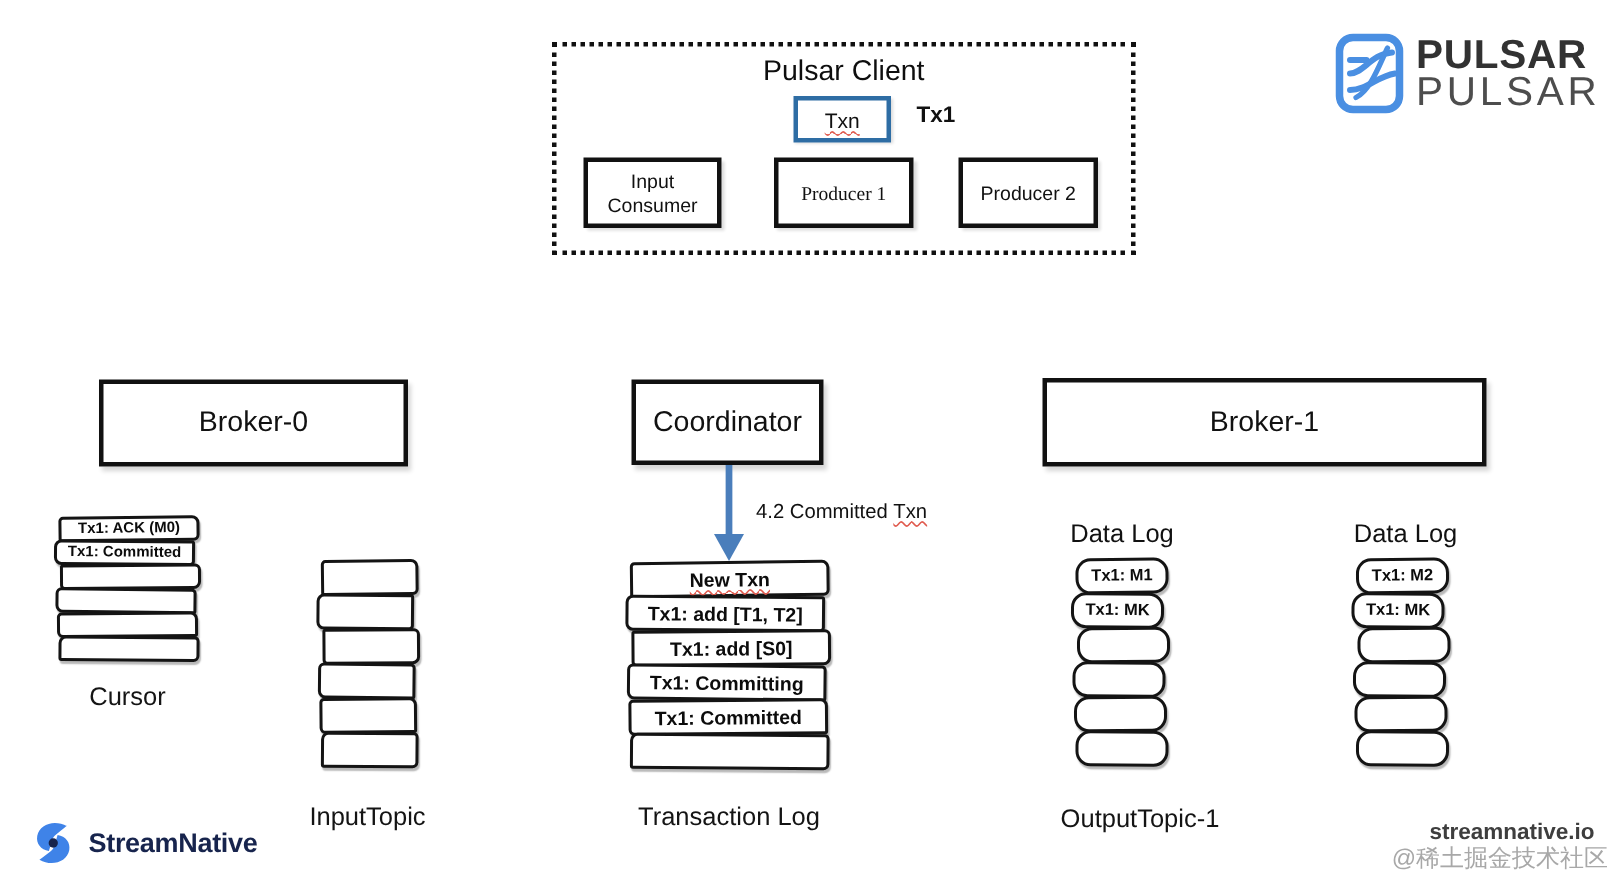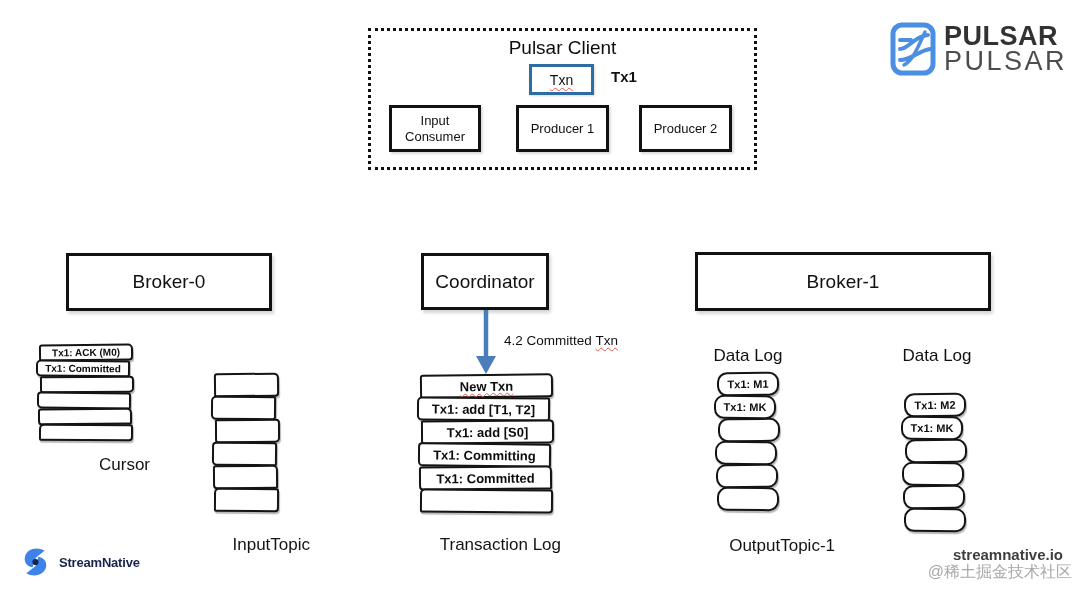--- a/index.html
+++ b/index.html
@@ -16,21 +16,21 @@
            display:flex;align-items:center;justify-content:center;
            font-size:14px;box-shadow:1px 1px 2px rgba(0,0,0,.15);}
   .wavy{text-decoration-line:underline;text-decoration-style:wavy;
         text-decoration-color:var(--wavy_red);text-decoration-thickness:1px;
         text-underline-offset:2px;}
   .tx1{position:absolute;left:240px;top:37px;font-size:15px;font-weight:bold;}
   .comp{position:absolute;top:74px;height:41px;border:3px solid #111;background:#fff;
         display:flex;align-items:center;justify-content:center;text-align:center;
         font-size:13px;line-height:1.2;box-shadow:2px 2px 2px rgba(0,0,0,.14);}
   .comp-0{left:18px;width:86px;}
-  .comp-1{left:145px;width:87px;}
+  .comp-1{left:145px;width:87px;font-family:Liberation Serif, serif;}
   .comp-2{left:268px;width:87px;}
 
   
   .summit{position:absolute;left:889px;top:21px;display:flex;gap:7px;align-items:center;}
   .summit-text{display:flex;flex-direction:column;}
   .summit-l1{font-size:27px;font-weight:bold;color:#323232;line-height:25px;letter-spacing:.5px;}
   .summit-l2{font-size:27px;color:#4d4d4d;line-height:25px;letter-spacing:2.5px;}
 
   
   .node{position:absolute;border:3px solid #111;background:#fff;
@@ -62,35 +62,35 @@
   .stack-cursor .cell{height:17px;font-size:10px;}
   .stack-input{left:213px;top:373px;width:65px;}
   .stack-input .cell{height:24px;}
   .stack-txlog{left:419px;top:374px;width:133px;}
   .stack-txlog .cell{height:24px;font-size:13px;}
   .stack-txlog .cell:first-child{text-decoration-line:underline;text-decoration-style:wavy;
         text-decoration-color:var(--wavy_red);text-decoration-thickness:1px;text-underline-offset:2px;}
   .stack-out{width:62px;top:372px;}
   .stack-out .cell{height:24px;font-size:11px;border-radius:10px;}
   .stack-out1{left:716px;}
-  .stack-out2{left:903px;margin-top:21px;}
+  .stack-out2{left:903px;}
 
-  .stack-label{position:absolute;font-size:17px;text-align:right;color:#141414;}
+  .stack-label{position:absolute;font-size:17px;text-align:center;color:#141414;}
   .lbl-cursor{left:20px;top:455px;width:130px;}
   .lbl-input{left:180px;top:535px;width:130px;}
   .lbl-txlog{left:411px;top:535px;width:150px;}
   .lbl-out1{left:685px;top:536px;width:150px;}
   .lbl-out2{left:862px;top:536px;width:150px;}
   .datalog-header{position:absolute;top:346px;width:100px;text-align:center;font-size:17px;}
   .dl-1{left:698px;}
   .dl-2{left:887px;}
 
   
   .sn-logo{position:absolute;left:20px;top:544px;display:flex;align-items:center;gap:8px;}
-  .sn-text{font-size:13px;font-weight:bold;color:var(--navy);letter-spacing:-.2px;}
+  .sn-text{font-size:18px;font-weight:bold;color:var(--navy);letter-spacing:-.2px;}
   .wm-site{position:absolute;right:17px;top:546px;font-size:15px;color:#3e3e3e;font-weight:bold;}
   .wm-comm{position:absolute;right:8px;top:562px;font-size:16px;color:#a8a8a8;}
 </style>
 </head>
 <body>
 
 <div class="canvas">
 
   <div class="client-box">
     <div class="client-title">Pulsar Client</div>

